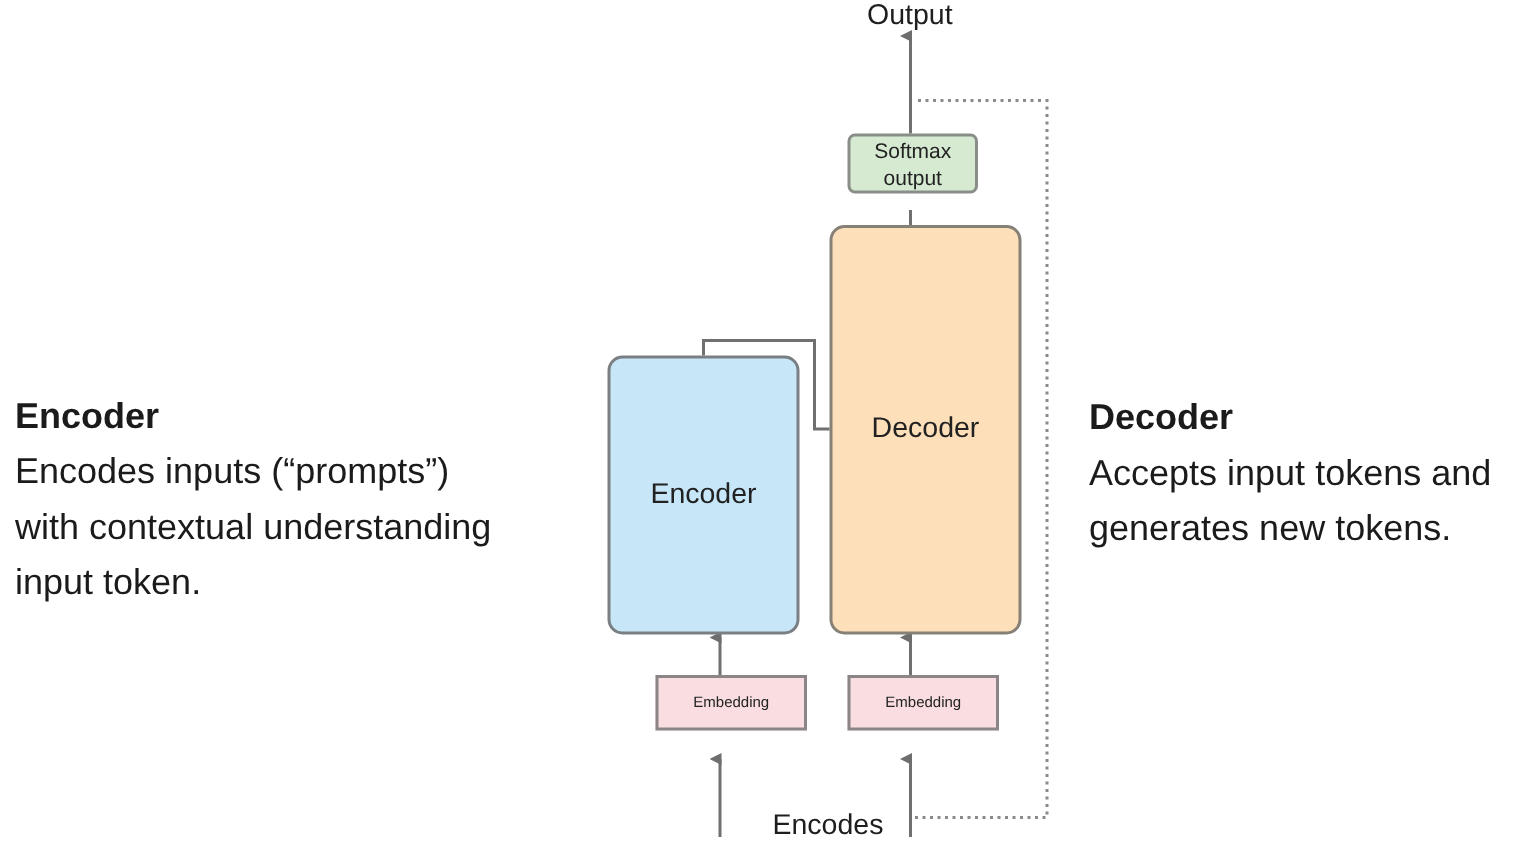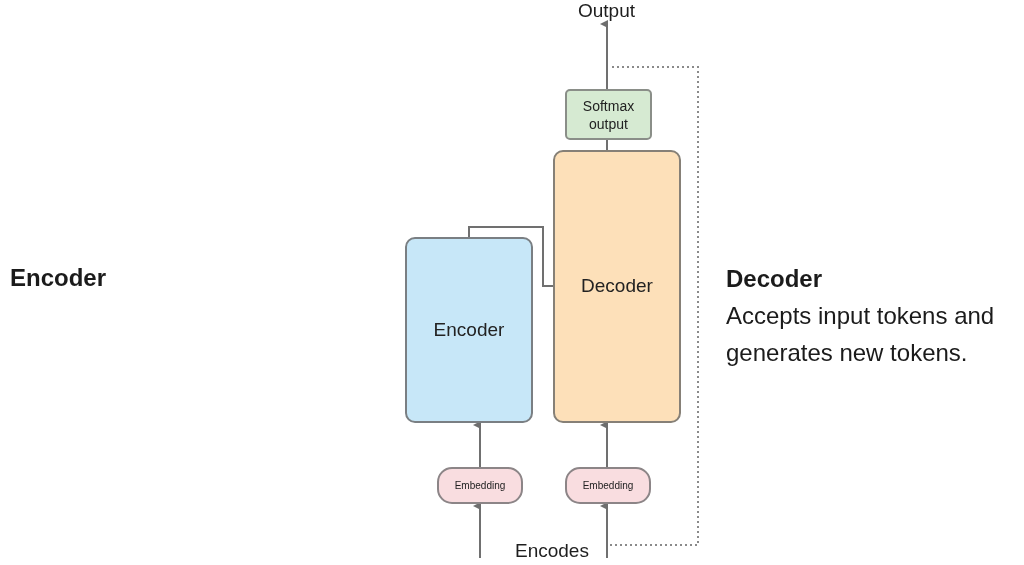--- a/index.html
+++ b/index.html
@@ -6,22 +6,22 @@
     body { width: 1024px; height: 565px; position: relative; overflow: hidden; font-family: "DejaVu Sans", sans-serif; }
     .side { position: absolute; color: #1b1b1b; font-family: "Liberation Sans", sans-serif; }
     .side .title { font-weight: bold; font-size: 24px; line-height: 37px; }
     .side .desc { font-size: 24px; line-height: 37px; }
     #enc-text { left: 10px; top: 259px; width: 380px; }
     #dec-text { left: 726px; top: 260px; width: 300px; }
     .box { position: absolute; box-sizing: border-box; display: flex; align-items: center; justify-content: center; text-align: center; color: #222; font-family: "Liberation Sans", sans-serif; }
     #encoder-box { left: 405px; top: 237px; width: 128px; height: 186px; background: #c7e7f8; border: 2px solid #7a7f83; border-radius: 10px; font-size: 19px; }
     #decoder-box { left: 553px; top: 150px; width: 128px; height: 273px; background: #fde0b9; border: 2px solid #868077; border-radius: 10px; font-size: 19px; padding-bottom: 2px; }
     #decoder-box span { position: relative; top: 0px; }
-    #softmax-box { left: 565px; top: 89px; width: 87px; height: 51px; background: #d6ead2; border: 2px solid #8a8e88; border-radius: 5px; font-size: 14px; line-height: 18px; }
-    .emb { top: 467px; width: 86px; height: 37px; background: #f9dde0; border: 2px solid #8c8587; border-radius: 15px; font-size: 10px; }
+    #softmax-box { left: 565px; top: 89px; width: 87px; height: 40px; background: #d6ead2; border: 2px solid #8a8e88; border-radius: 5px; font-size: 14px; line-height: 18px; }
+    .emb { top: 450px; width: 101px; height: 37px; background: #f9dde0; border: 2px solid #8c8587; border-radius: 0; font-size: 10px; }
     #emb-left { left: 437px; }
     #emb-right { left: 565px; }
     .label { position: absolute; font-family: "Liberation Sans", sans-serif; font-size: 19px; color: #1e1e1e; }
     #output-label { left: 578px; top: 0px; }
     #inputs-label { left: 515px; top: 540px; }
     svg#wires { position: absolute; left: 0; top: 0; }
   </style>
 </head>
 <body>
 
@@ -44,20 +44,23 @@
 
   <line x1="480" y1="558" x2="480" y2="506" stroke="#707070" stroke-width="2" marker-end="url(#arrow)"></line>
 
   <line x1="607" y1="558" x2="607" y2="506" stroke="#707070" stroke-width="2" marker-end="url(#arrow)"></line>
 
   <polyline points="610,545 698,545 698,67 610,67" fill="none" stroke="#8a8a8a" stroke-width="2" stroke-dasharray="2,3"></polyline>
 </svg>
 
 <div id="enc-text" class="side">
   <div class="title">Encoder</div>
+  <div class="desc">Encodes inputs (“prompts”)</div>
+  <div class="desc">with contextual understanding</div>
+  <div class="desc">input token.</div>
 </div>
 
 <div id="dec-text" class="side">
   <div class="title">Decoder</div>
   <div class="desc">Accepts input tokens and</div>
   <div class="desc">generates new tokens.</div>
 </div>
 
 <div id="output-label" class="label">Output</div>
 <div id="inputs-label" class="label">Encodes</div>

